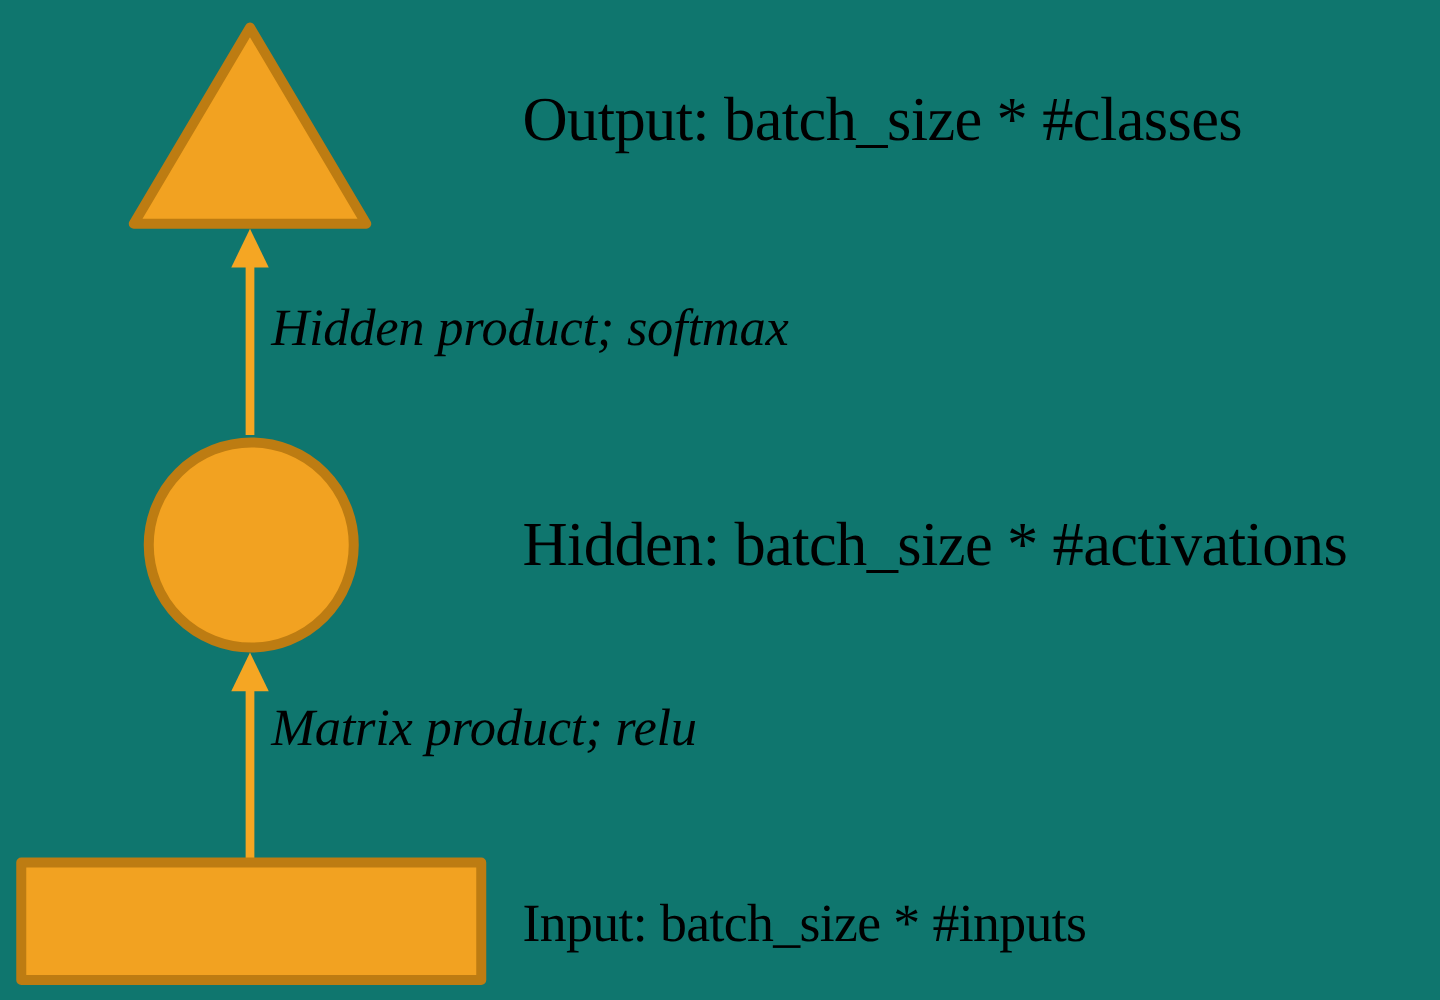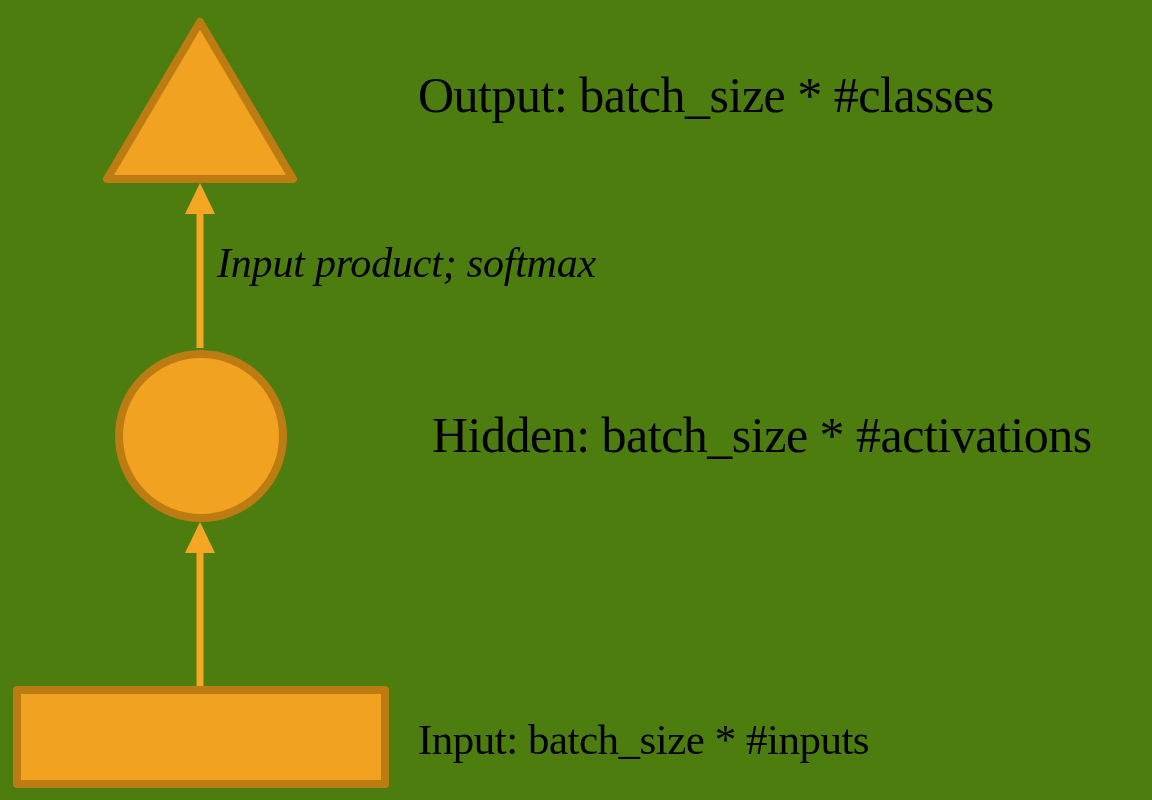--- a/index.html
+++ b/index.html
@@ -8,21 +8,21 @@
     padding: 0;
     background: #ffffff;
   }
   body {
     font-family: "Liberation Serif", "DejaVu Serif", serif;
   }
   #canvas {
     position: relative;
     width: 1152px;
     height: 800px;
-    background: #4d7c0f;
+    background: #0f766e;
     overflow: hidden;
   }
   #diagram-svg {
     position: absolute;
     left: 0;
     top: 0;
     width: 1152px;
     height: 800px;
   }
   .layer-label {
@@ -44,21 +44,21 @@
     white-space: nowrap;
     line-height: 1;
     letter-spacing: -0.2px;
   }
   #label-output {
     left: 418px;
     top: 70px;
     font-size: 50px;
   }
   #label-hidden {
-    left: 432px;
+    left: 418px;
     top: 410px;
     font-size: 50px;
     text-align: right;
   }
   #label-input {
     left: 418px;
     top: 718px;
     font-size: 43px;
   }
   #label-edge-softmax {
@@ -95,16 +95,17 @@
 
     <rect x="17" y="690" width="368" height="94" fill="#F2A221" stroke="#BD7C12" stroke-width="8" stroke-linejoin="round"></rect>
   </svg>
 
   <div class="layer-label" id="label-output">Output: batch_size * #classes</div>
 
   <div class="layer-label" id="label-hidden">Hidden: batch_size * #activations</div>
 
   <div class="layer-label" id="label-input">Input: batch_size * #inputs</div>
 
-  <div class="edge-label" id="label-edge-softmax">Input product; softmax</div>
+  <div class="edge-label" id="label-edge-softmax">Hidden product; softmax</div>
 
+  <div class="edge-label" id="label-edge-relu">Matrix product; relu</div>
 
 </div>
 
 </body></html>

